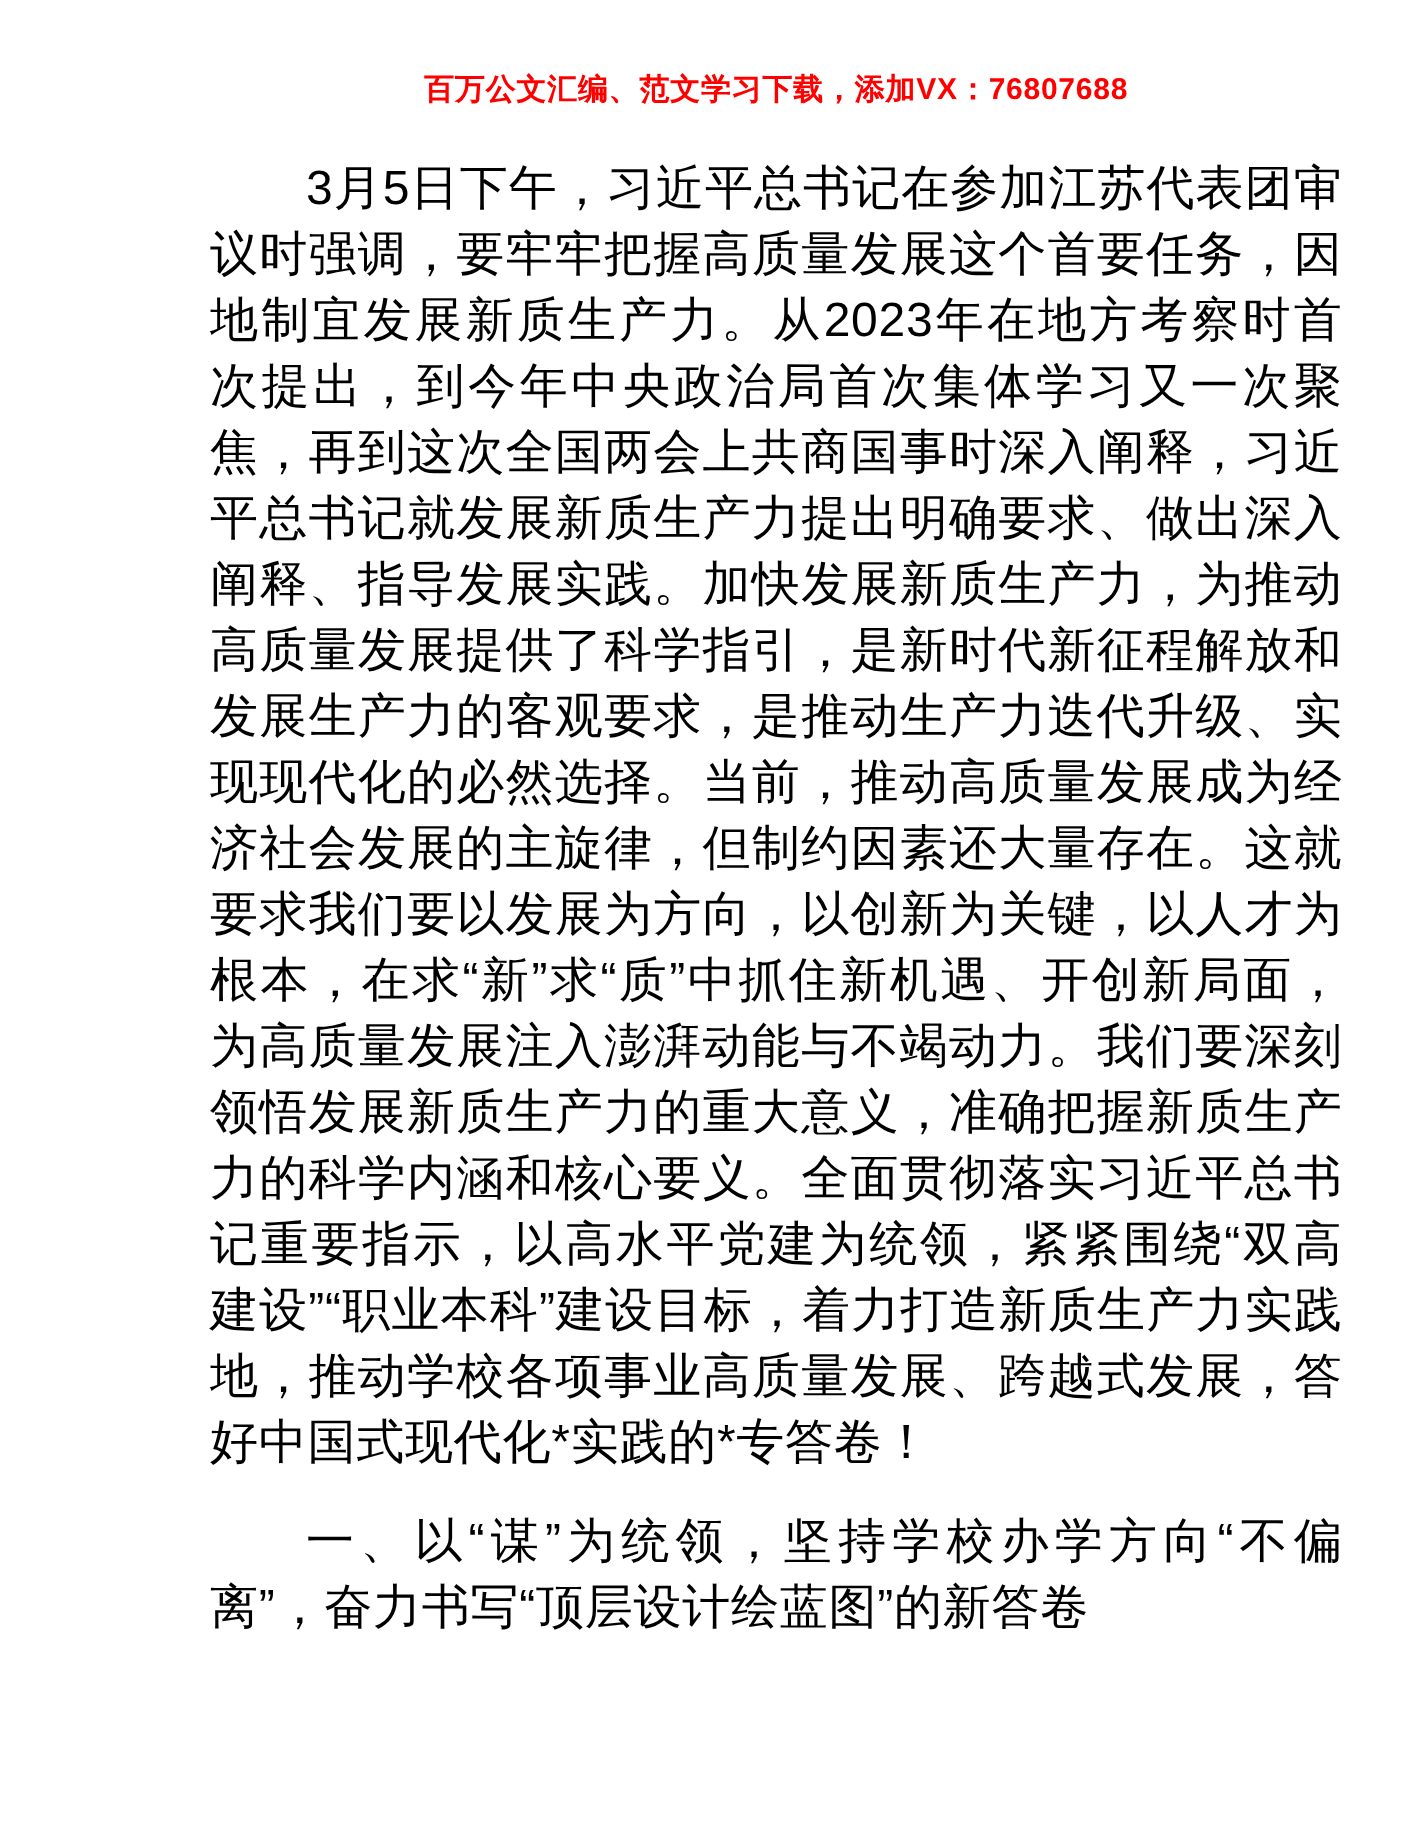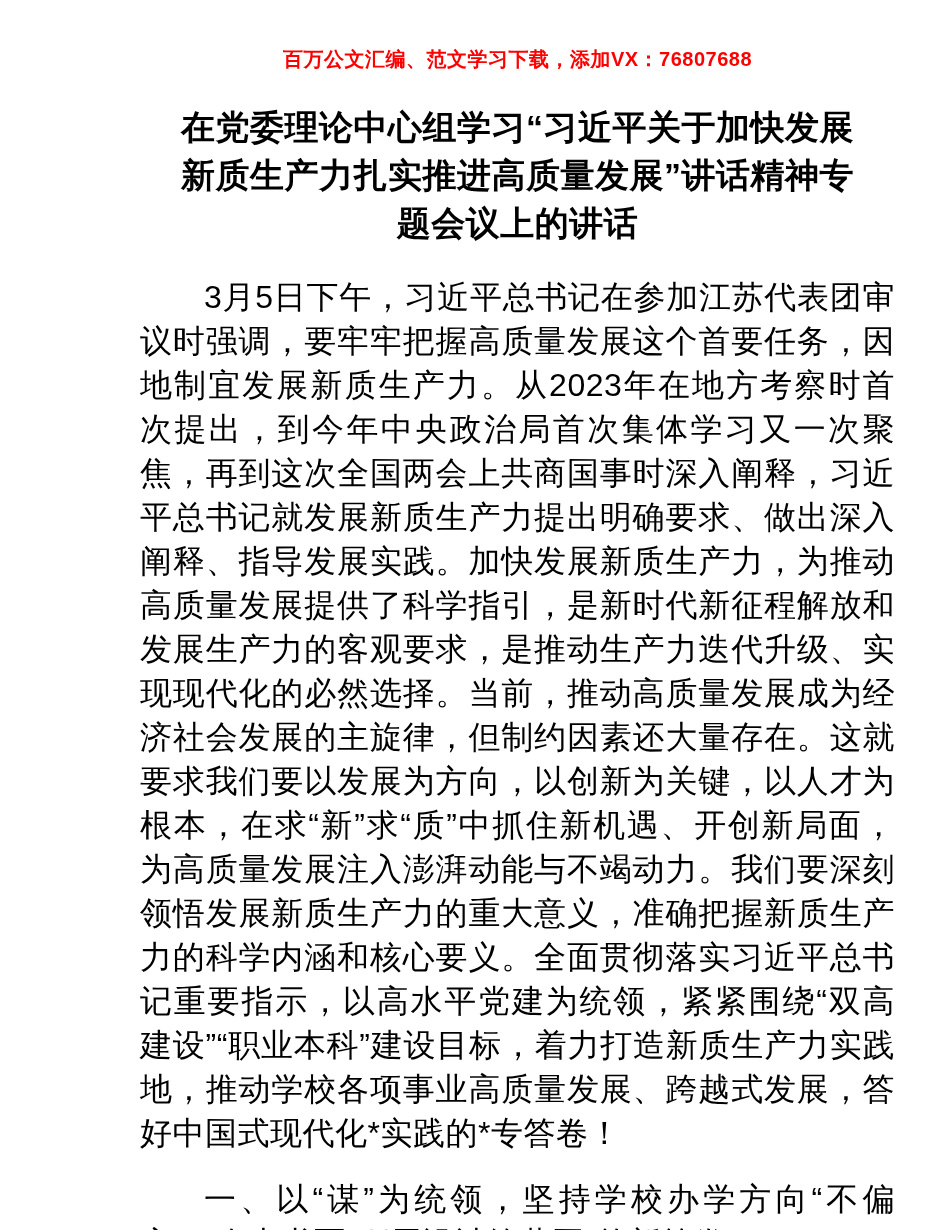--- a/index.html
+++ b/index.html
@@ -51,18 +51,17 @@
   .para + .para {
     margin-top: 22px;
   }
 </style>
 </head>
 <body>
 
 <div class="page">
   <div class="notice">百万公文汇编、范文学习下载，添加VX：76807688</div>
 
-  <h1 class="doc-title">在党委理论中心组学习“习近平关于加快发展新质生产力扎实推进高质量发展”讲话精神专题会议上的讲话</h1>
 
   <p class="para">3月5日下午，习近平总书记在参加江苏代表团审议时强调，要牢牢把握高质量发展这个首要任务，因地制宜发展新质生产力。从2023年在地方考察时首次提出，到今年中央政治局首次集体学习又一次聚焦，再到这次全国两会上共商国事时深入阐释，习近平总书记就发展新质生产力提出明确要求、做出深入阐释、指导发展实践。加快发展新质生产力，为推动高质量发展提供了科学指引，是新时代新征程解放和发展生产力的客观要求，是推动生产力迭代升级、实现现代化的必然选择。当前，推动高质量发展成为经济社会发展的主旋律，但制约因素还大量存在。这就要求我们要以发展为方向，以创新为关键，以人才为根本，在求“新”求“质”中抓住新机遇、开创新局面，为高质量发展注入澎湃动能与不竭动力。我们要深刻领悟发展新质生产力的重大意义，准确把握新质生产力的科学内涵和核心要义。全面贯彻落实习近平总书记重要指示，以高水平党建为统领，紧紧围绕“双高建设”“职业本科”建设目标，着力打造新质生产力实践地，推动学校各项事业高质量发展、跨越式发展，答好中国式现代化*实践的*专答卷！</p>
 
   <p class="para">一、以“谋”为统领，坚持学校办学方向“不偏离”，奋力书写“顶层设计绘蓝图”的新答卷</p>
 </div>
 
 </body></html>

